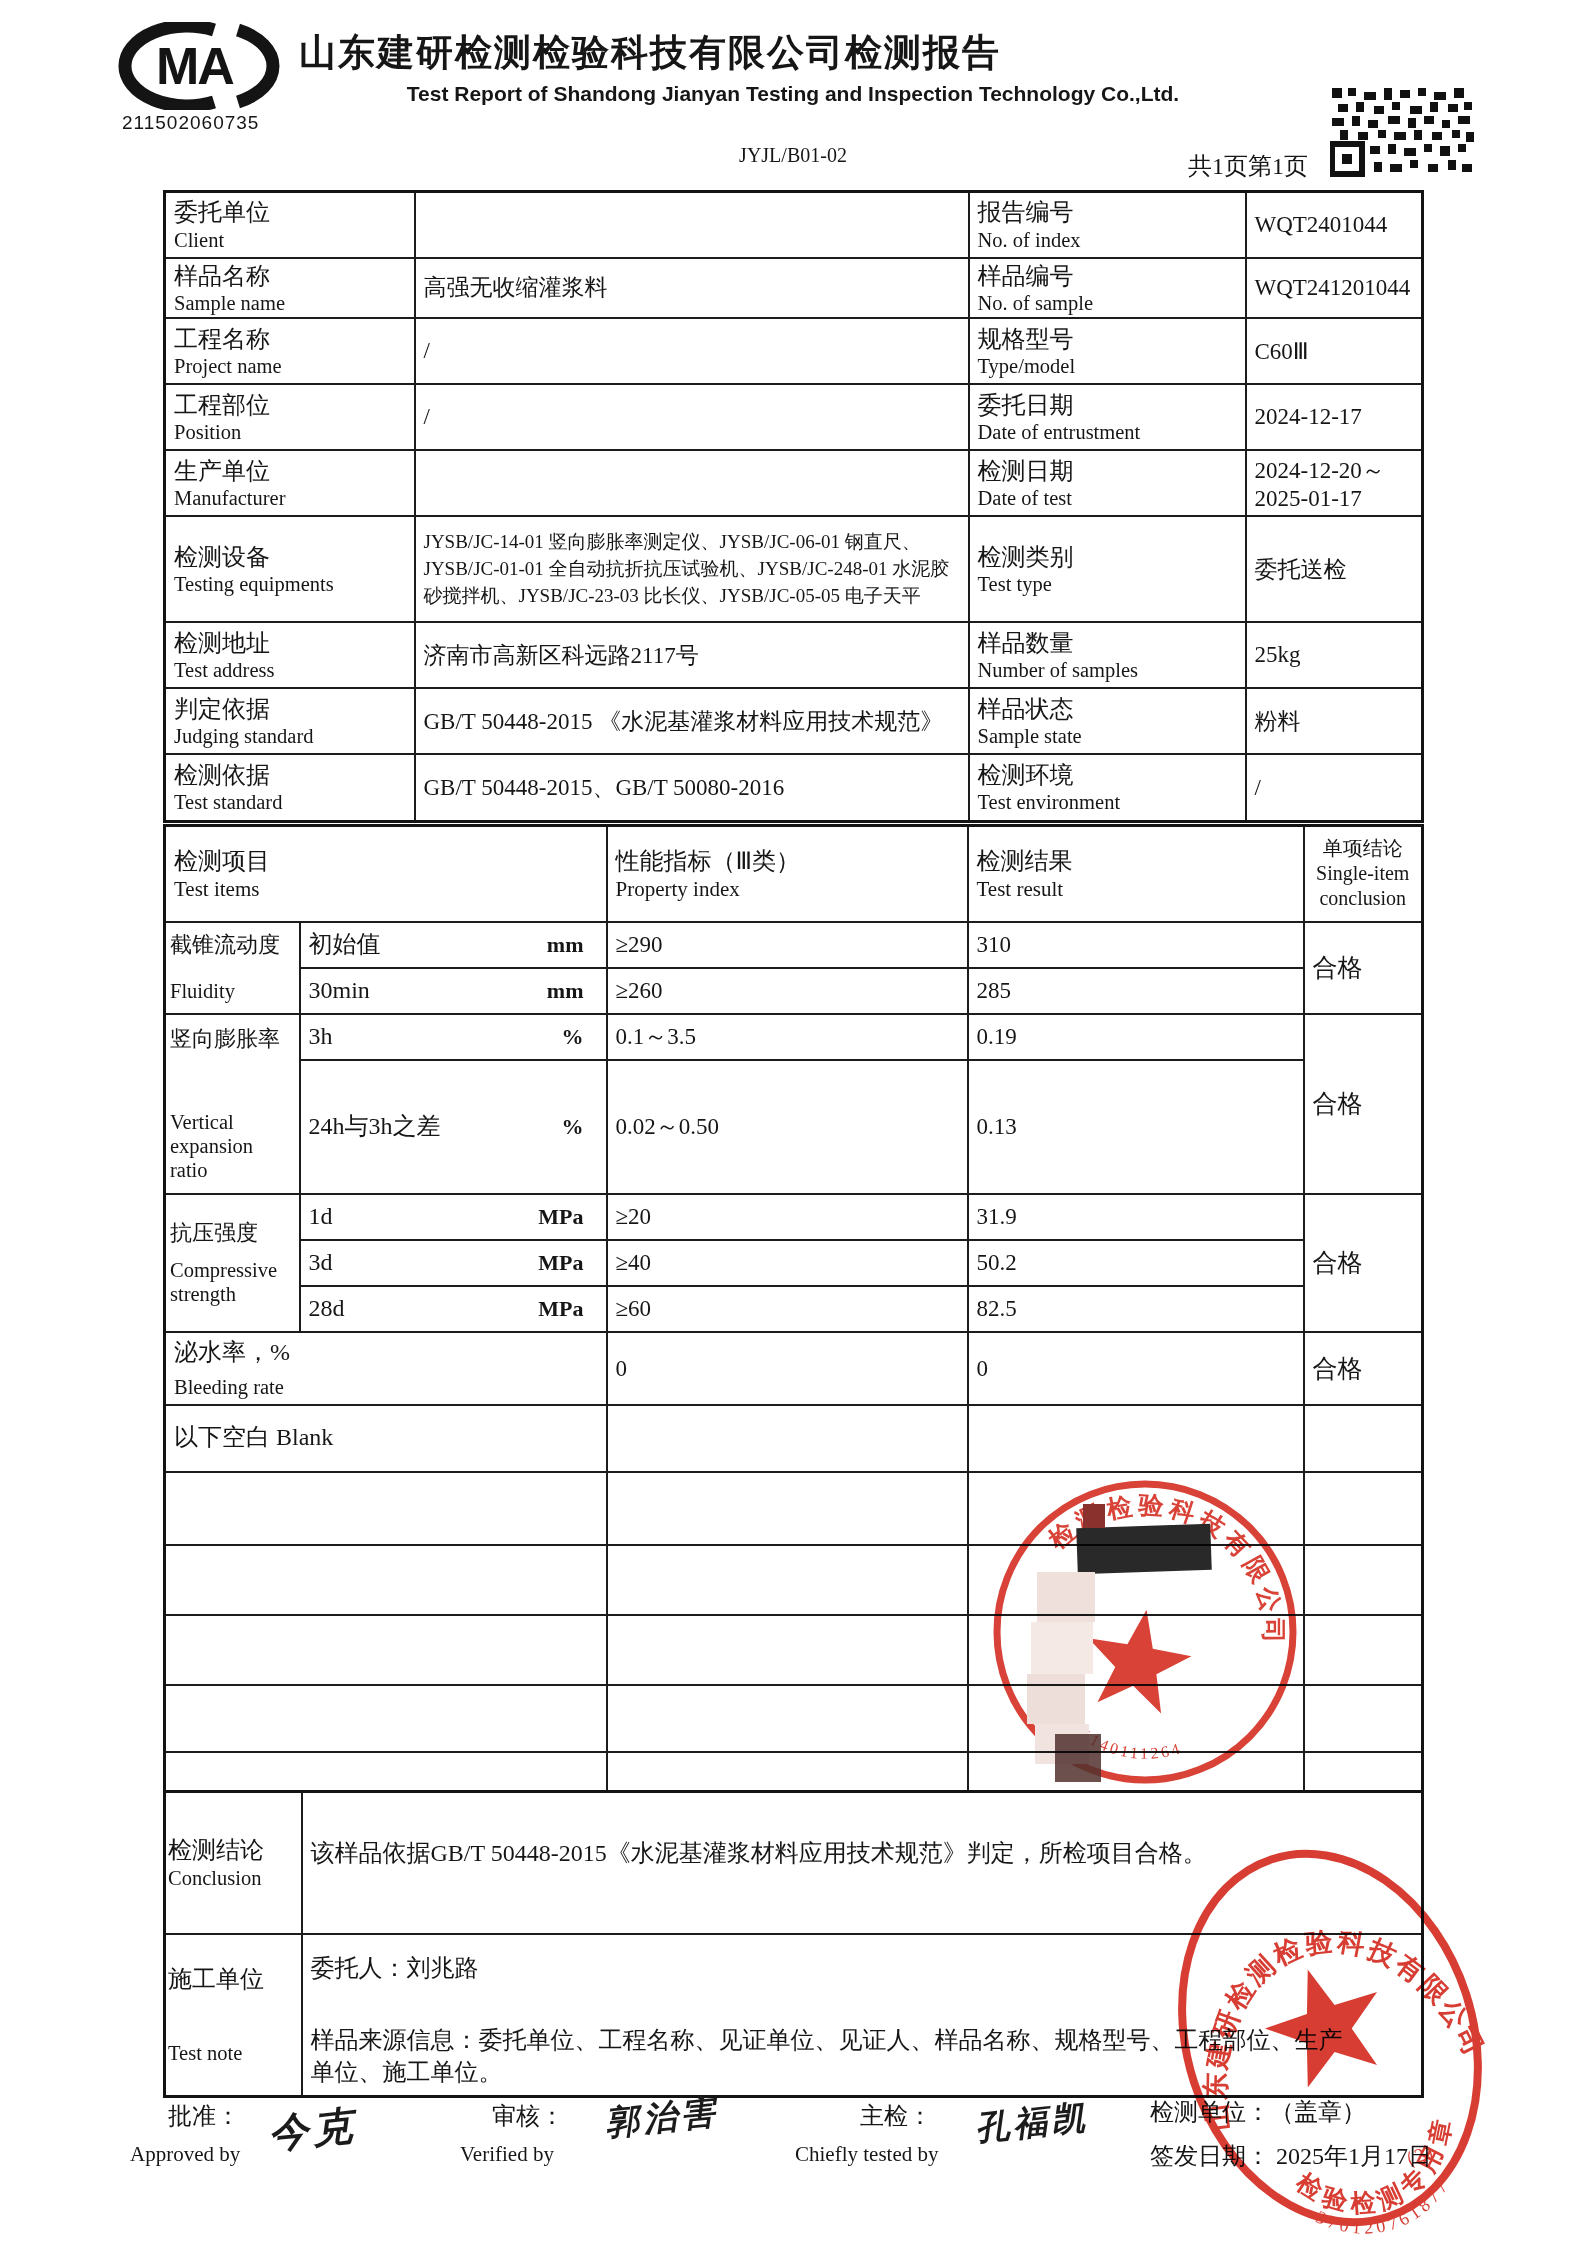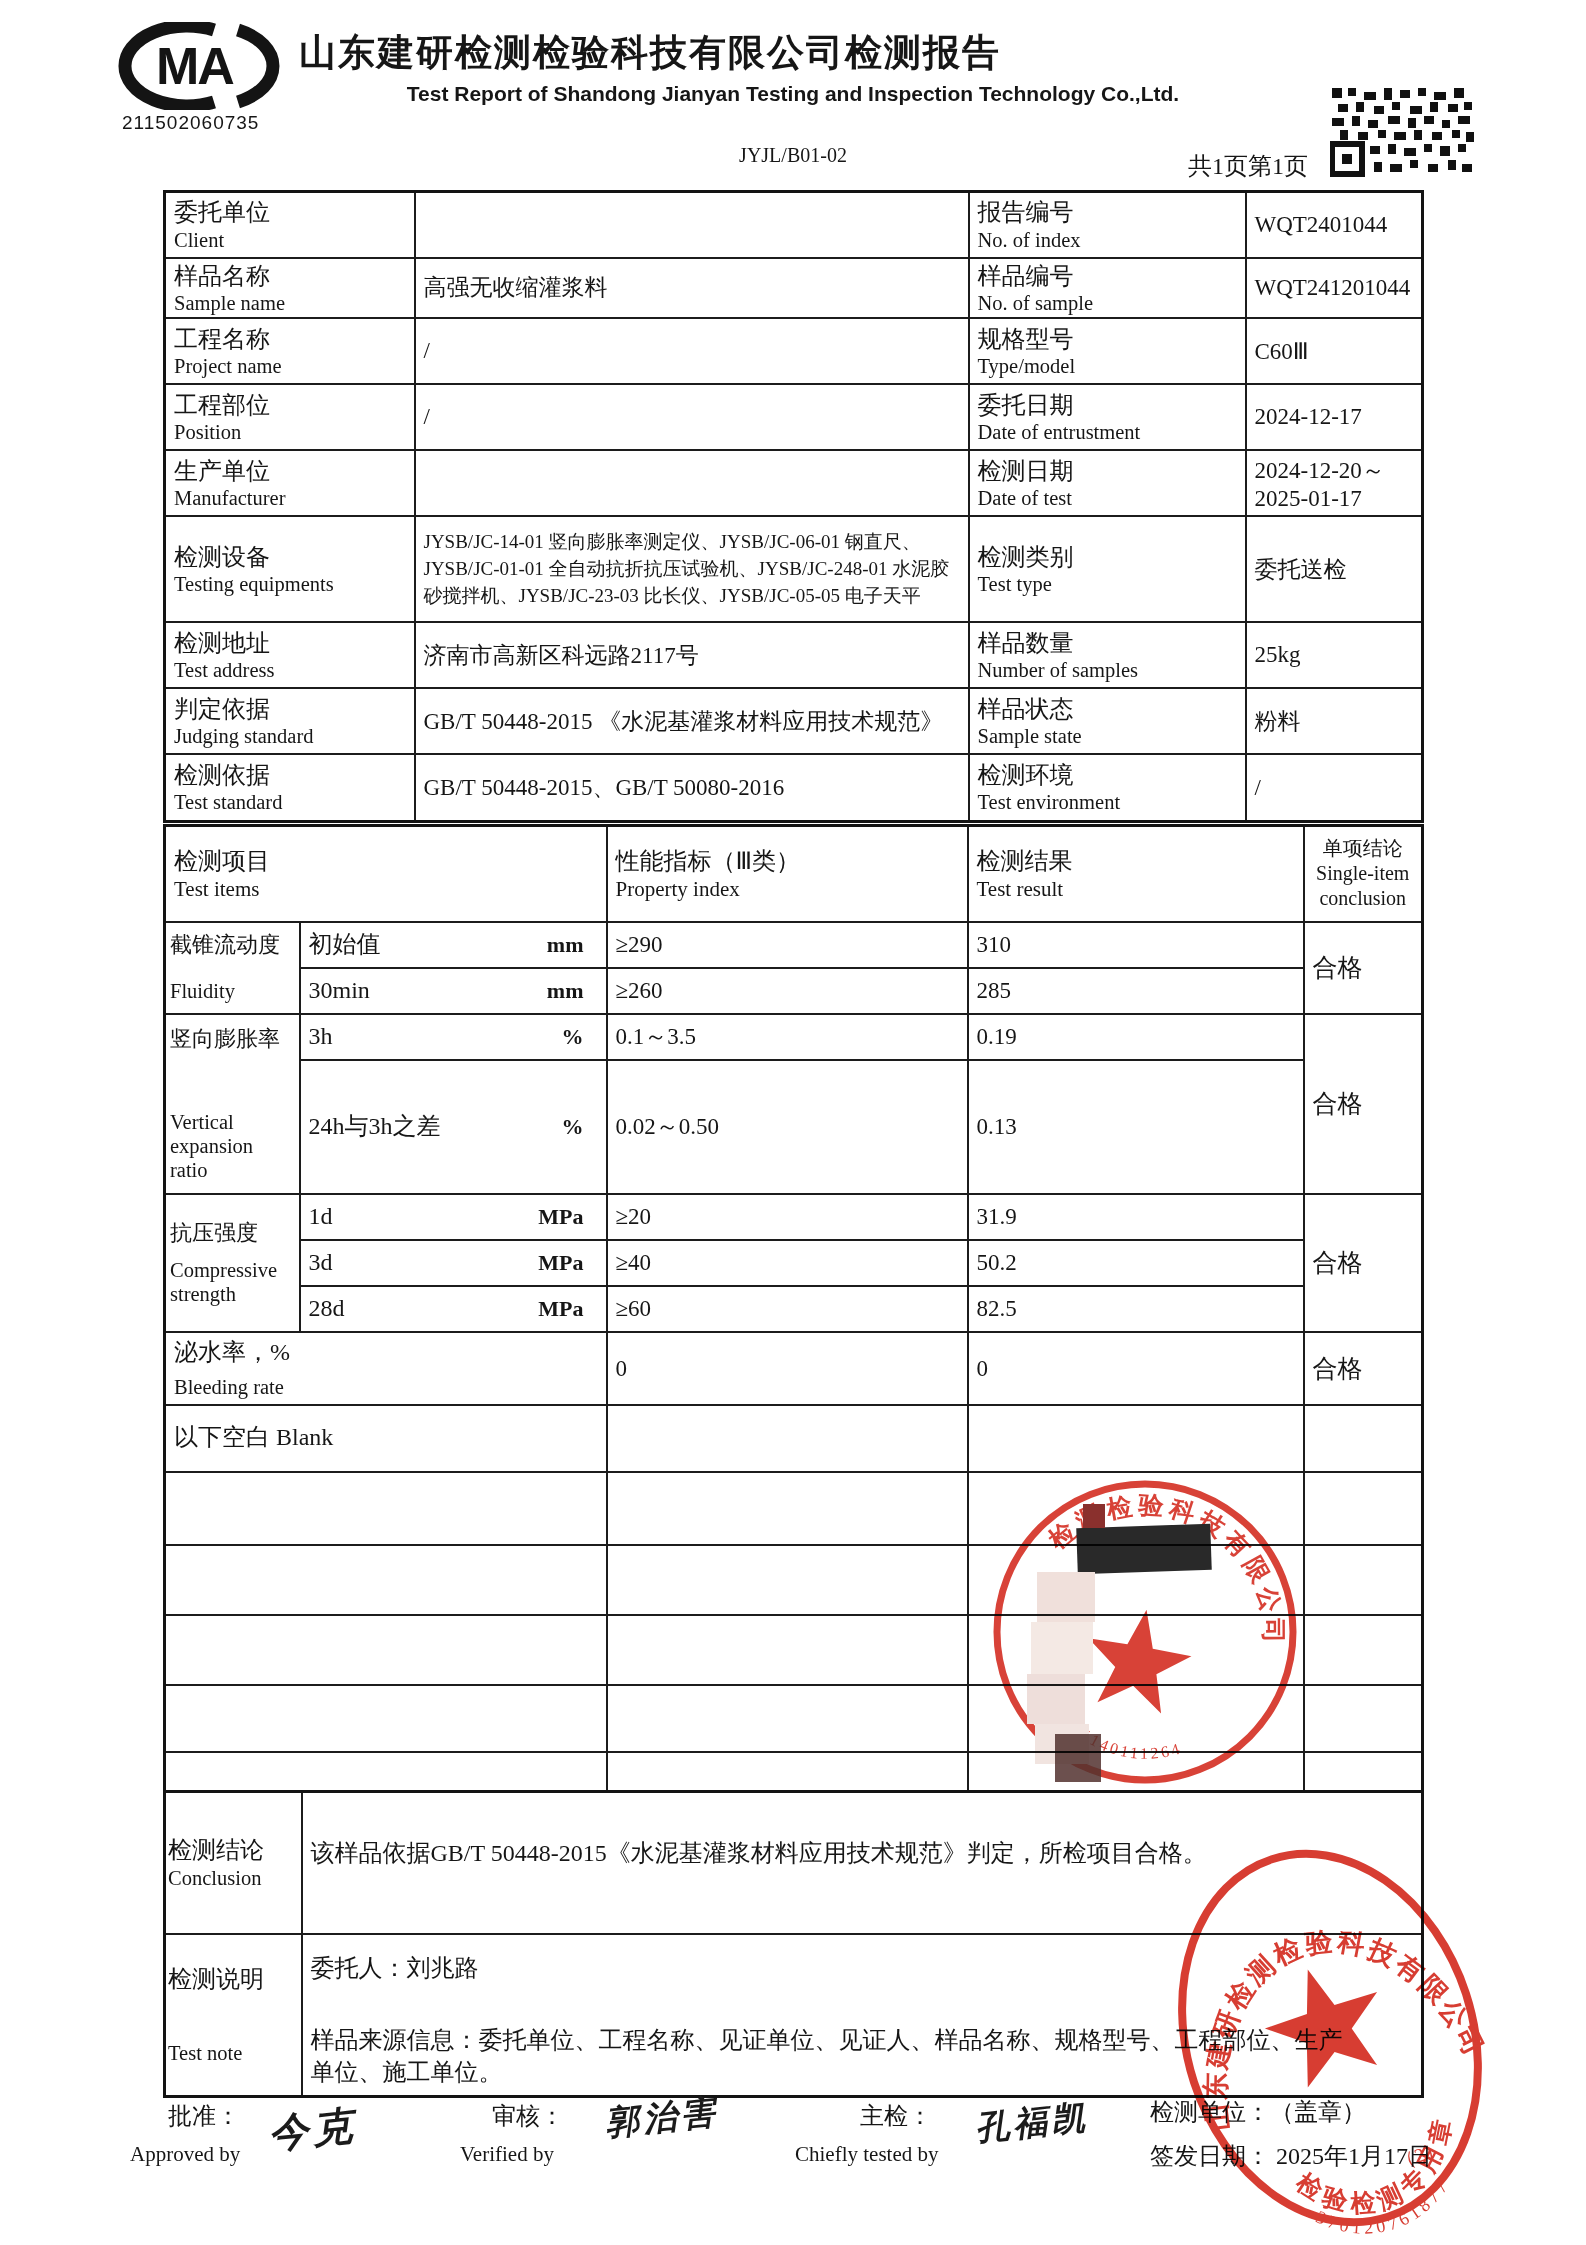--- a/index.html
+++ b/index.html
@@ -406,21 +406,21 @@
     <td class="ctr" style="padding:2px 2px;">
           <div class="cn">检测结论</div>
           <div class="en">Conclusion</div>
         </td>
     <td>
           <div class="cn" style="margin-top:-18px;">该样品依据GB/T 50448-2015《水泥基灌浆材料应用技术规范》判定，所检项目合格。</div>
         </td>
   </tr>
   <tr style="height:163px;">
     <td class="ctr" style="padding:2px 2px;">
-          <div class="cn" style="margin-bottom:46px;">检测说明</div>
+          <div class="cn" style="margin-bottom:46px;">施工单位</div>
           <div class="en">Test note</div>
         </td>
     <td class="grp-top">
           <div class="cn" style="margin-top:12px;">委托人：刘兆路</div>
           <div class="cn" style="margin-top:40px;width:1045px;line-height:1.35;">样品来源信息：委托单位、工程名称、见证单位、见证人、样品名称、规格型号、工程部位、生产单位、施工单位。</div>
         </td>
   </tr>
 </tbody>
   </table>
 

